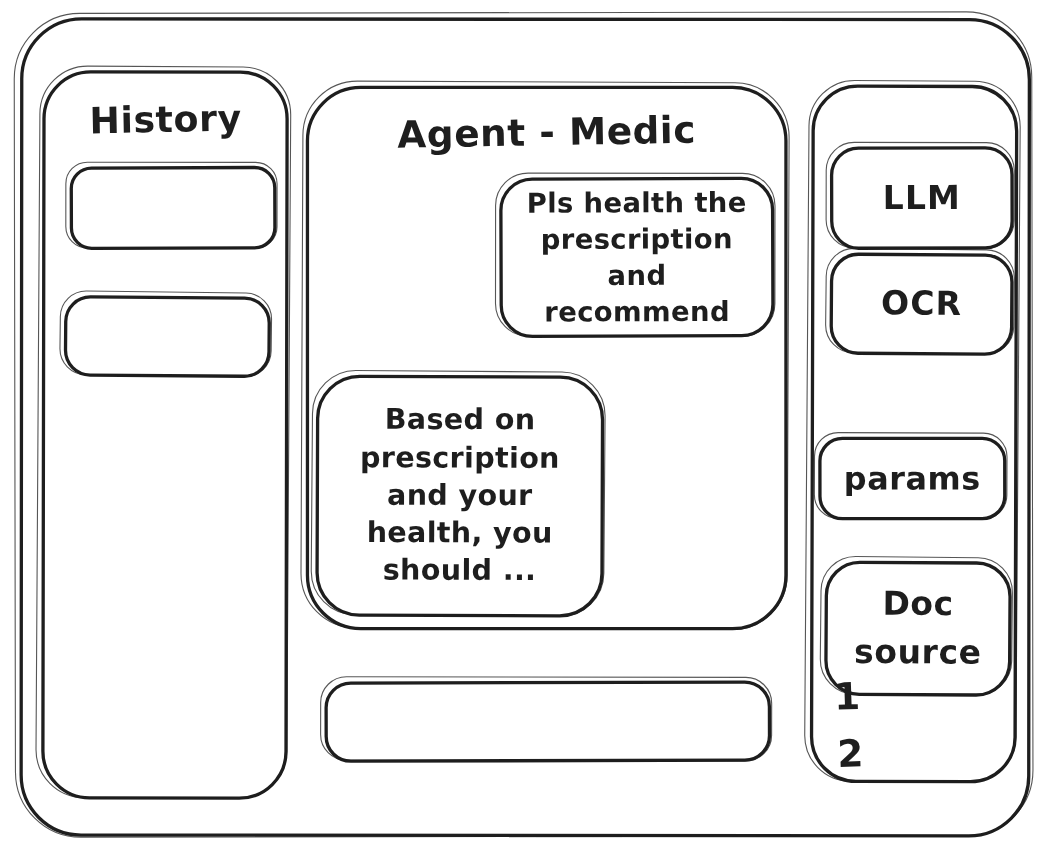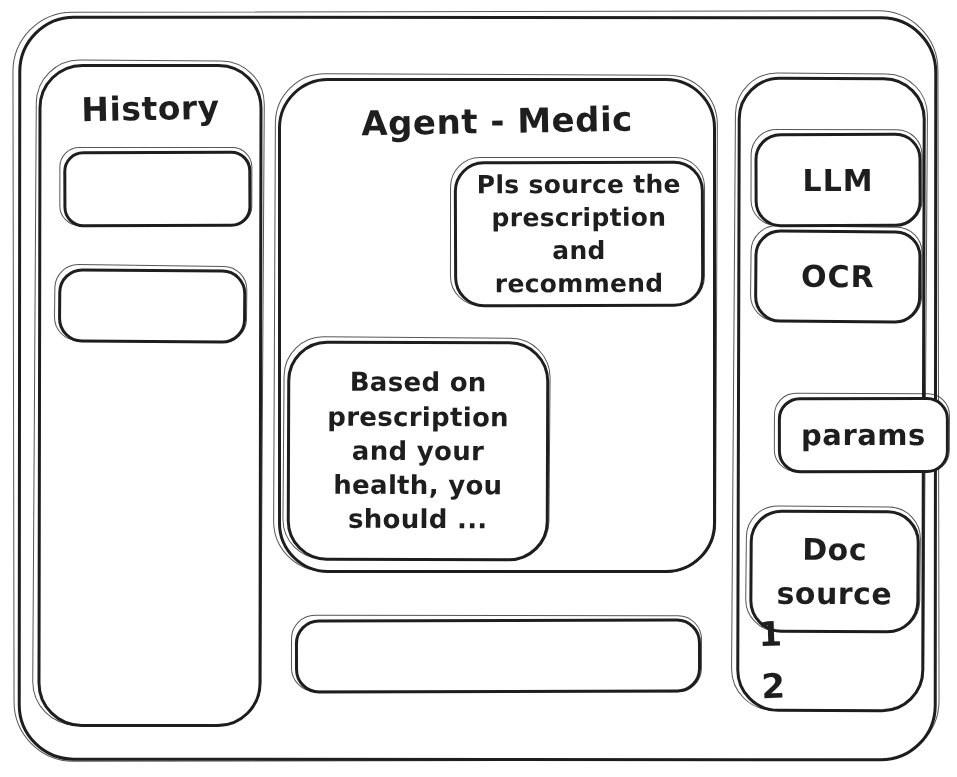--- a/index.html
+++ b/index.html
@@ -115,21 +115,21 @@
   }
   .tool{
     border-radius:26px;
     display:flex;align-items:center;justify-content:center;
     text-align:center;
     font-size:30px;font-weight:bold;
     letter-spacing:1px;
   }
   .tool-llm{left:14px;top:37px;width:167px;height:94px;transform:rotate(-.3deg);margin-top:16px;}
   .tool-ocr{left:14px;top:150px;width:167px;height:93px;transform:rotate(.25deg);}
-  .tool-params{left:4px;top:317px;width:171px;height:76px;border-radius:22px;font-size:29px;letter-spacing:.5px;transform:rotate(-.2deg);margin-left:34px;}
+  .tool-params{left:4px;top:317px;width:171px;height:76px;border-radius:22px;font-size:29px;letter-spacing:.5px;transform:rotate(-.2deg);}
   .tool-doc{
     left:10px;top:430px;width:170px;height:123px;
     border-radius:32px;
     font-size:30px;line-height:1.45;letter-spacing:.5px;
     transform:rotate(.2deg);
     padding:4px 14px;
   }
   .marker{
     position:absolute;
     font-size:34px;font-weight:bold;
@@ -147,21 +147,21 @@
 
   <div class="sk panel-left">
     <div class="heading heading-history">History</div>
     <div class="sk hist-item hist-1"></div>
     <div class="sk hist-item hist-2"></div>
   </div>
 
   <div class="sk panel-center">
     <div class="heading heading-chat">Agent - Medic</div>
 
-    <div class="sk bubble bubble-user">Pls source the prescription and recommend</div>
+    <div class="sk bubble bubble-user">Pls health the prescription and recommend</div>
 
     <div class="sk bubble bubble-assistant">Based on prescription and your health, you should ...</div>
 
     <div class="sk chat-input-wrap">
       <input type="text" value="" style="">
     </div>
   </div>
 
   <div class="sk panel-right">
     <div class="sk tool tool-llm">LLM</div>

